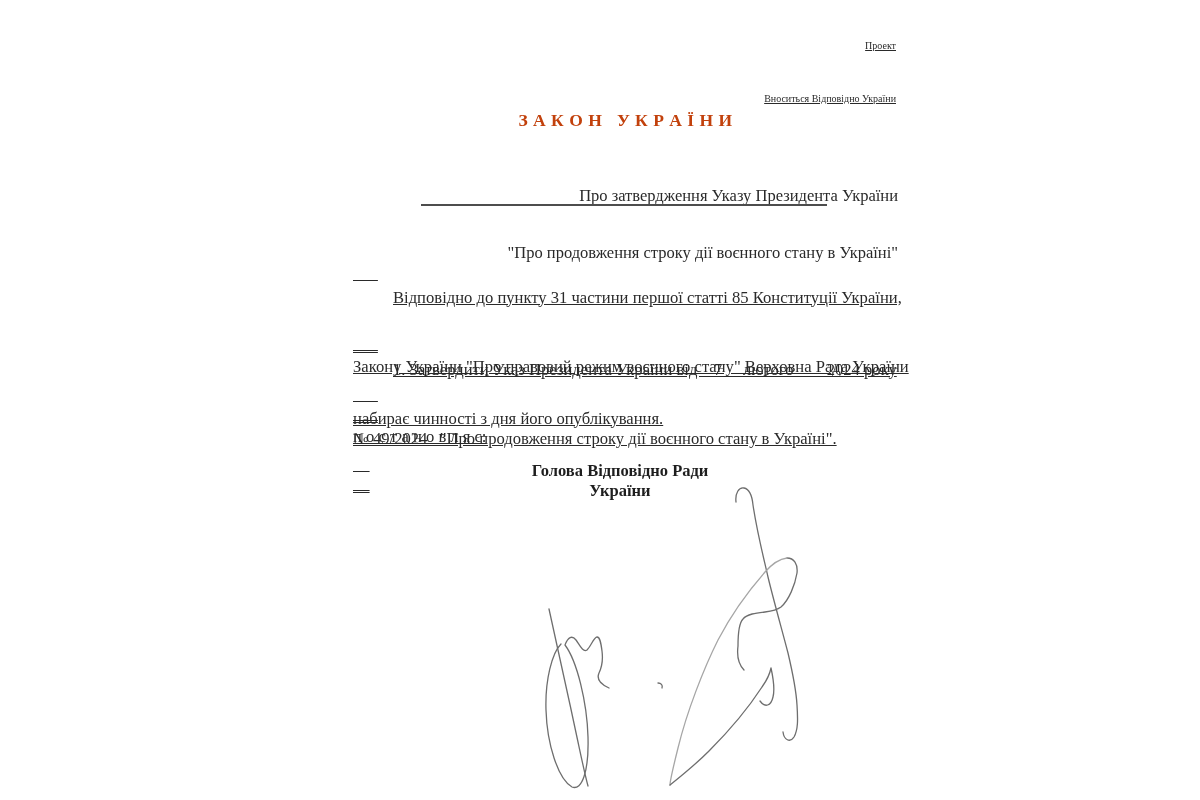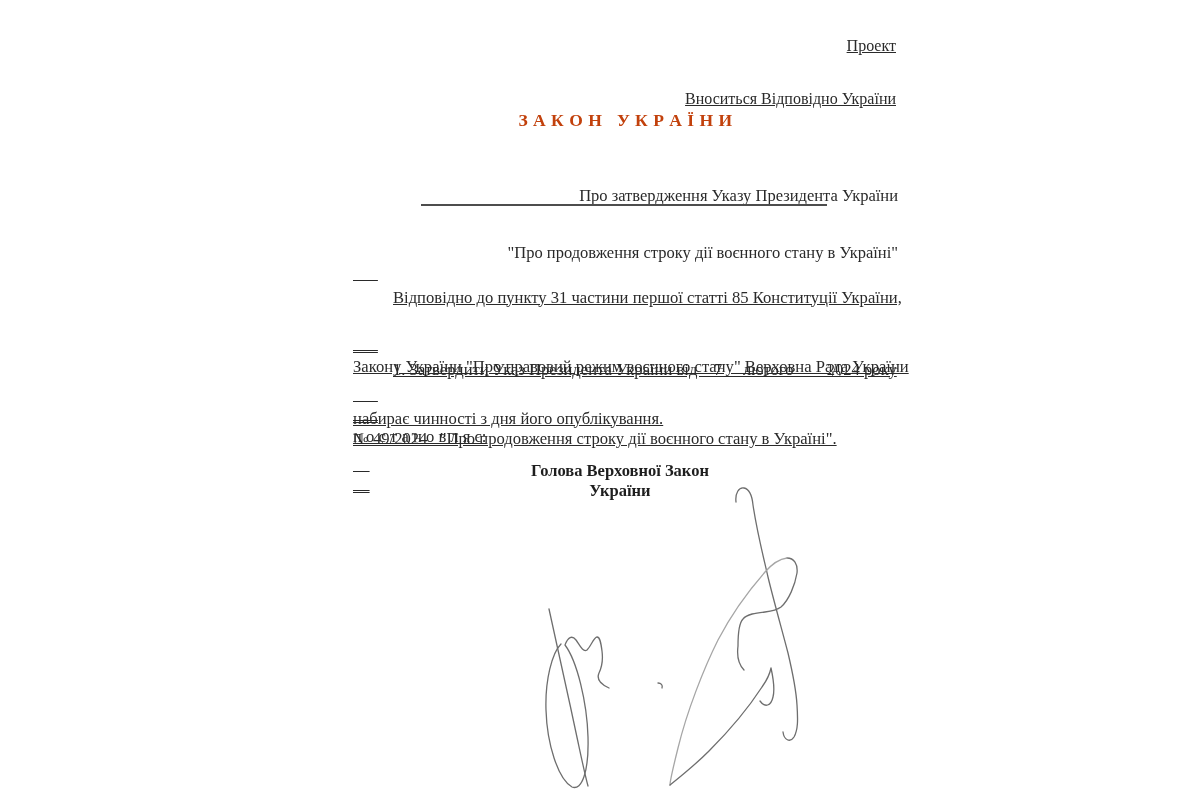--- a/index.html
+++ b/index.html
@@ -10,21 +10,21 @@
     background: #ffffff;
     overflow: hidden;
     font-family: "Liberation Serif", "DejaVu Serif", serif;
     color: #2a2a2a;
   }
   .header-right {
     position: absolute;
     top: 2px;
     right: 304px;
     text-align: right;
-    font-size: 16px;
+    font-size: 10px;
     line-height: 17.5px;
     white-space: pre;
   }
   .header-right .hline { text-decoration: underline; }
   .content {
     position: absolute;
     left: 353px;
     top: 0;
     width: 545px;
     height: 800px;
@@ -120,21 +120,21 @@
     <div class="para para-item1">
       <div class="line indent">1. Затвердити Указ Президента України від    7     лютого        2024 року</div>
       <div class="line">№ 49/2024   "Про продовження строку дії воєнного стану в Україні".</div>
     </div>
 
     <div class="para para-item2">
       <div class="line">набирає чинності з дня його опублікування.</div>
     </div>
 
     <div class="sig-title">
-      <div class="line">Голова Верховної Закон</div>
+      <div class="line">Голова Відповідно Ради</div>
       <div class="line">України</div>
     </div>
 
   </div>
 
   <svg class="signature-svg" width="290" height="320" viewBox="0 0 290 320" fill="none" stroke-width="1.3" stroke-linecap="round" stroke-linejoin="round">
 
     <path d="M 19,129 C 26,160 38,215 48,262 C 51,276 55,295 58,306" stroke="#6e6e6e"></path>
 
     <path d="M 31,164 C 22,173 15,200 16,230 C 17,264 28,299 42,307 C 52,311 59,291 58,257

